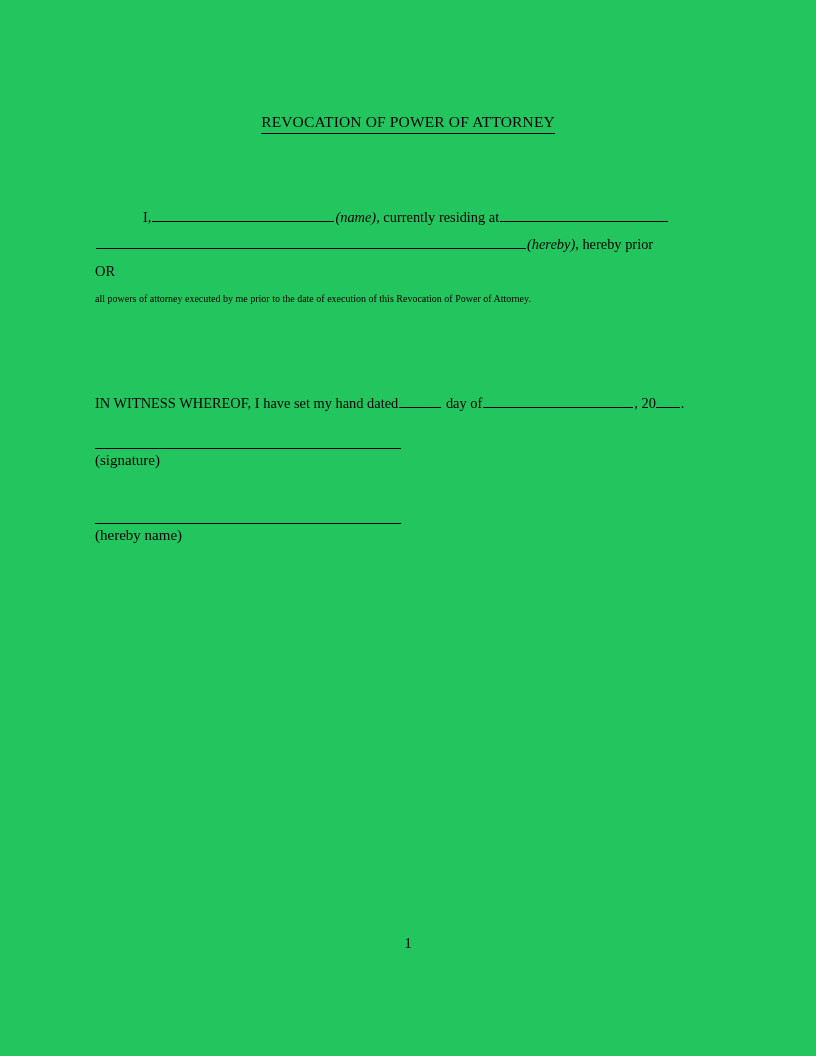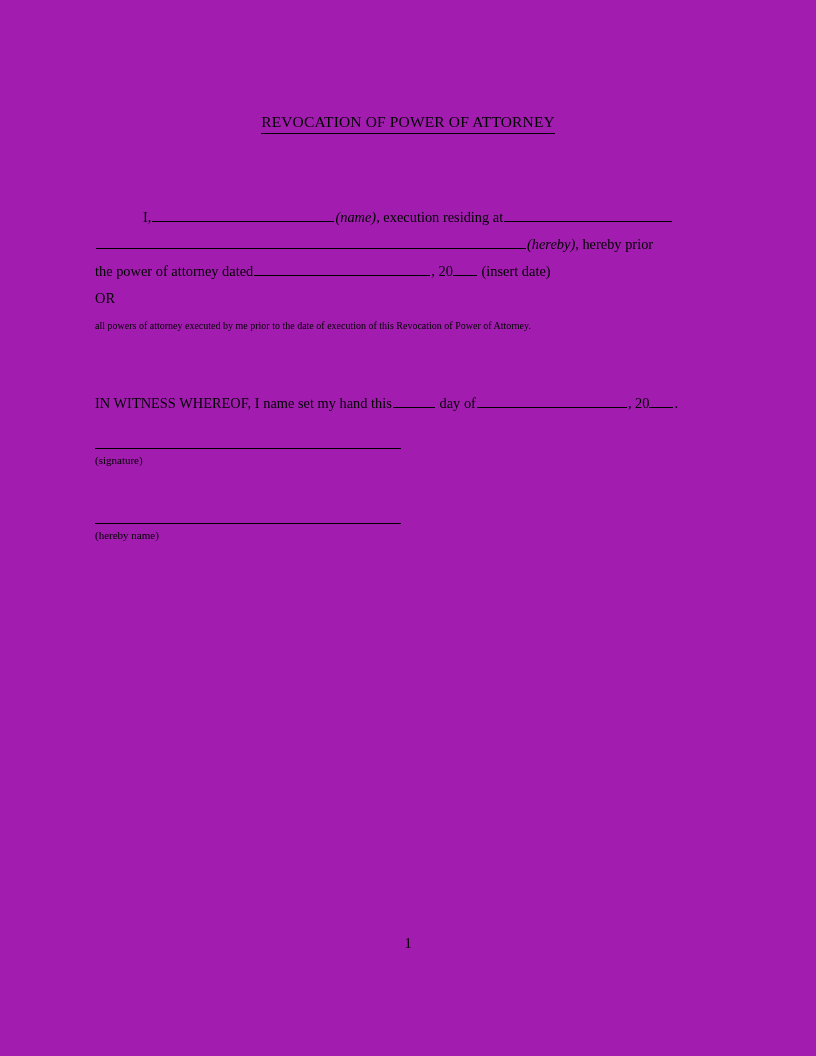--- a/index.html
+++ b/index.html
@@ -15,21 +15,21 @@
     color: #000000;
     -webkit-font-smoothing: none;
   }
 
   .page {
     position: absolute;
     left: 0;
     top: 0;
     width: 816px;
     height: 1056px;
-    background: #a21caf;
+    background: #22c55e;
     overflow: hidden;
   }
 
   
   .doc-title {
     position: absolute;
     left: 0;
     top: 112px;
     width: 816px;
     text-align: center;
@@ -107,21 +107,21 @@
     position: absolute;
     left: 95px;
     width: 306px;
   }
   .sig-rule {
     width: 306px;
     border-bottom: 1.3px solid #000;
     height: 0;
   }
   .sig-label {
-    font-size: 11px;
+    font-size: 15px;
     line-height: 18px;
     padding-top: 2px;
     white-space: nowrap;
   }
   #sig-signature { top: 448px; }
   #sig-printed   { top: 523px; }
 
   
   .page-number {
     position: absolute;
@@ -138,43 +138,40 @@
 
 <div class="page">
 
   <div class="doc-title">
     <span class="title-text">REVOCATION OF POWER OF ATTORNEY</span>
   </div>
 
   <div class="body-block">
 
     <div class="line">
-      <span class="indent"></span><span>I,</span><span class="fill fill-name"></span><span class="ital">(name)</span><span>, execution residing at</span><span class="fill fill-addr1"></span>
+      <span class="indent"></span><span>I,</span><span class="fill fill-name"></span><span class="ital">(name)</span><span>, currently residing at</span><span class="fill fill-addr1"></span>
     </div>
 
     <div class="line">
       <span class="fill fill-addr2"></span><span class="ital">(hereby)</span><span>, hereby prior</span>
     </div>
 
-    <div class="line">
-      <span>the power of attorney dated</span><span class="fill fill-date"></span><span>, 20</span><span class="fill fill-yy"></span> <span>(insert date)</span>
-    </div>
 
     <div class="para-or">
       <span>OR</span>
     </div>
 
     <div class="para-wrap">
       <span>all powers of attorney executed by me prior to the date of execution of this Revocation of Power of Attorney.</span>
     </div>
 
   </div>
 
   <div class="witness">
-    <span>IN WITNESS WHEREOF, I name set my hand this</span><span class="fill fill-day"></span> <span>day of</span><span class="fill fill-month"></span><span>, 20</span><span class="fill fill-yy2"></span><span>.</span>
+    <span>IN WITNESS WHEREOF, I have set my hand dated</span><span class="fill fill-day"></span> <span>day of</span><span class="fill fill-month"></span><span>, 20</span><span class="fill fill-yy2"></span><span>.</span>
   </div>
 
   <div class="sig-block" id="sig-signature">
     <div class="sig-rule"></div>
     <div class="sig-label">(signature)</div>
   </div>
 
   <div class="sig-block" id="sig-printed">
     <div class="sig-rule"></div>
     <div class="sig-label">(hereby name)</div>

